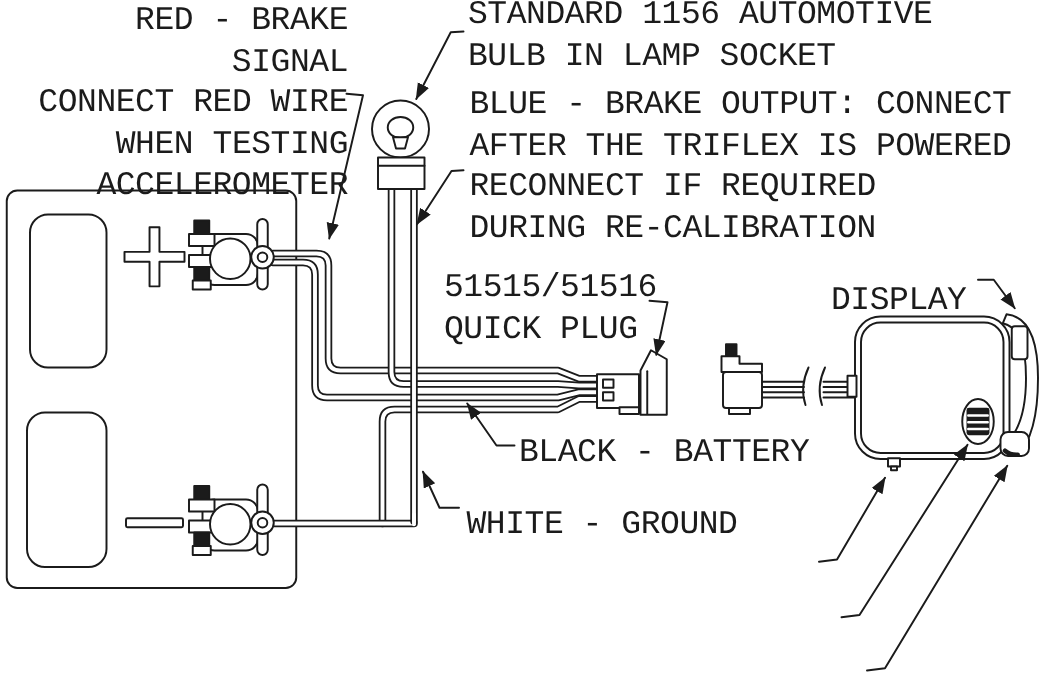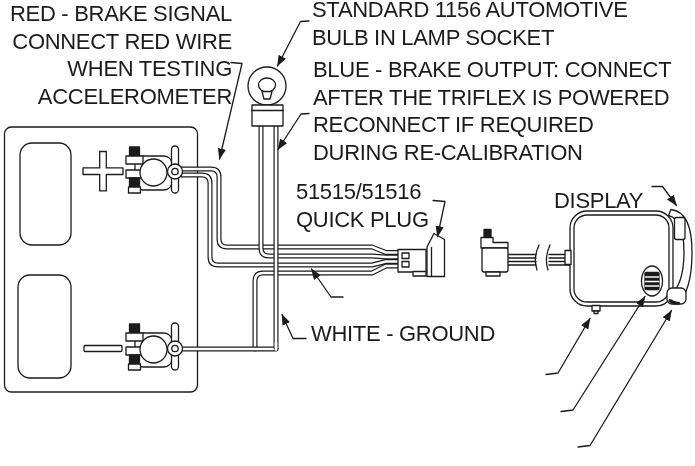--- a/index.html
+++ b/index.html
@@ -3,21 +3,21 @@
 <meta charset="utf-8">
 <style>
   html,body{margin:0;padding:0;background:#fff;}
   #stage{
     position:relative;width:695px;height:466px;background:#fff;overflow:hidden;
     font-family:"Liberation Sans", sans-serif;color:#1b1b1b;
   }
   #diagram-svg{position:absolute;left:0;top:0;}
   .lbl{
     position:absolute;font-size:22px;line-height:27.5px;letter-spacing:-0.3px;
-    white-space:pre-line;color:#1b1b1b;
+    white-space:pre-line;color:#1b1b1b;font-family:Liberation Mono, monospace;
   }
   .r{text-align:right}
   .c{text-align:left}
 </style>
 </head>
 <body>
 
 <div id="stage">
 
 <svg id="diagram-svg" width="695" height="466" viewBox="0 0 695 466" fill="none" stroke="#1b1b1b" stroke-width="1.3" stroke-linejoin="round" stroke-linecap="round">
@@ -164,18 +164,19 @@
   <div class="lbl" style="left:313px;top:56px">BLUE - BRAKE OUTPUT: CONNECT
 AFTER THE TRIFLEX IS POWERED
 RECONNECT IF REQUIRED
 DURING RE-CALIBRATION</div>
 
   <div class="lbl c" style="left:296px;top:178px;width:140px">51515/51516
 QUICK PLUG</div>
 
   <div class="lbl" style="left:554px;top:187px">DISPLAY</div>
 
+  <div class="lbl" style="left:346px;top:288px">BLACK - BATTERY</div>
 
-  <div class="lbl" style="left:311px;top:320px">WHITE - GROUND</div>
+  <div class="lbl" style="left:311px;top:336px">WHITE - GROUND</div>
 
 
 
 </div>
 
 </body></html>

